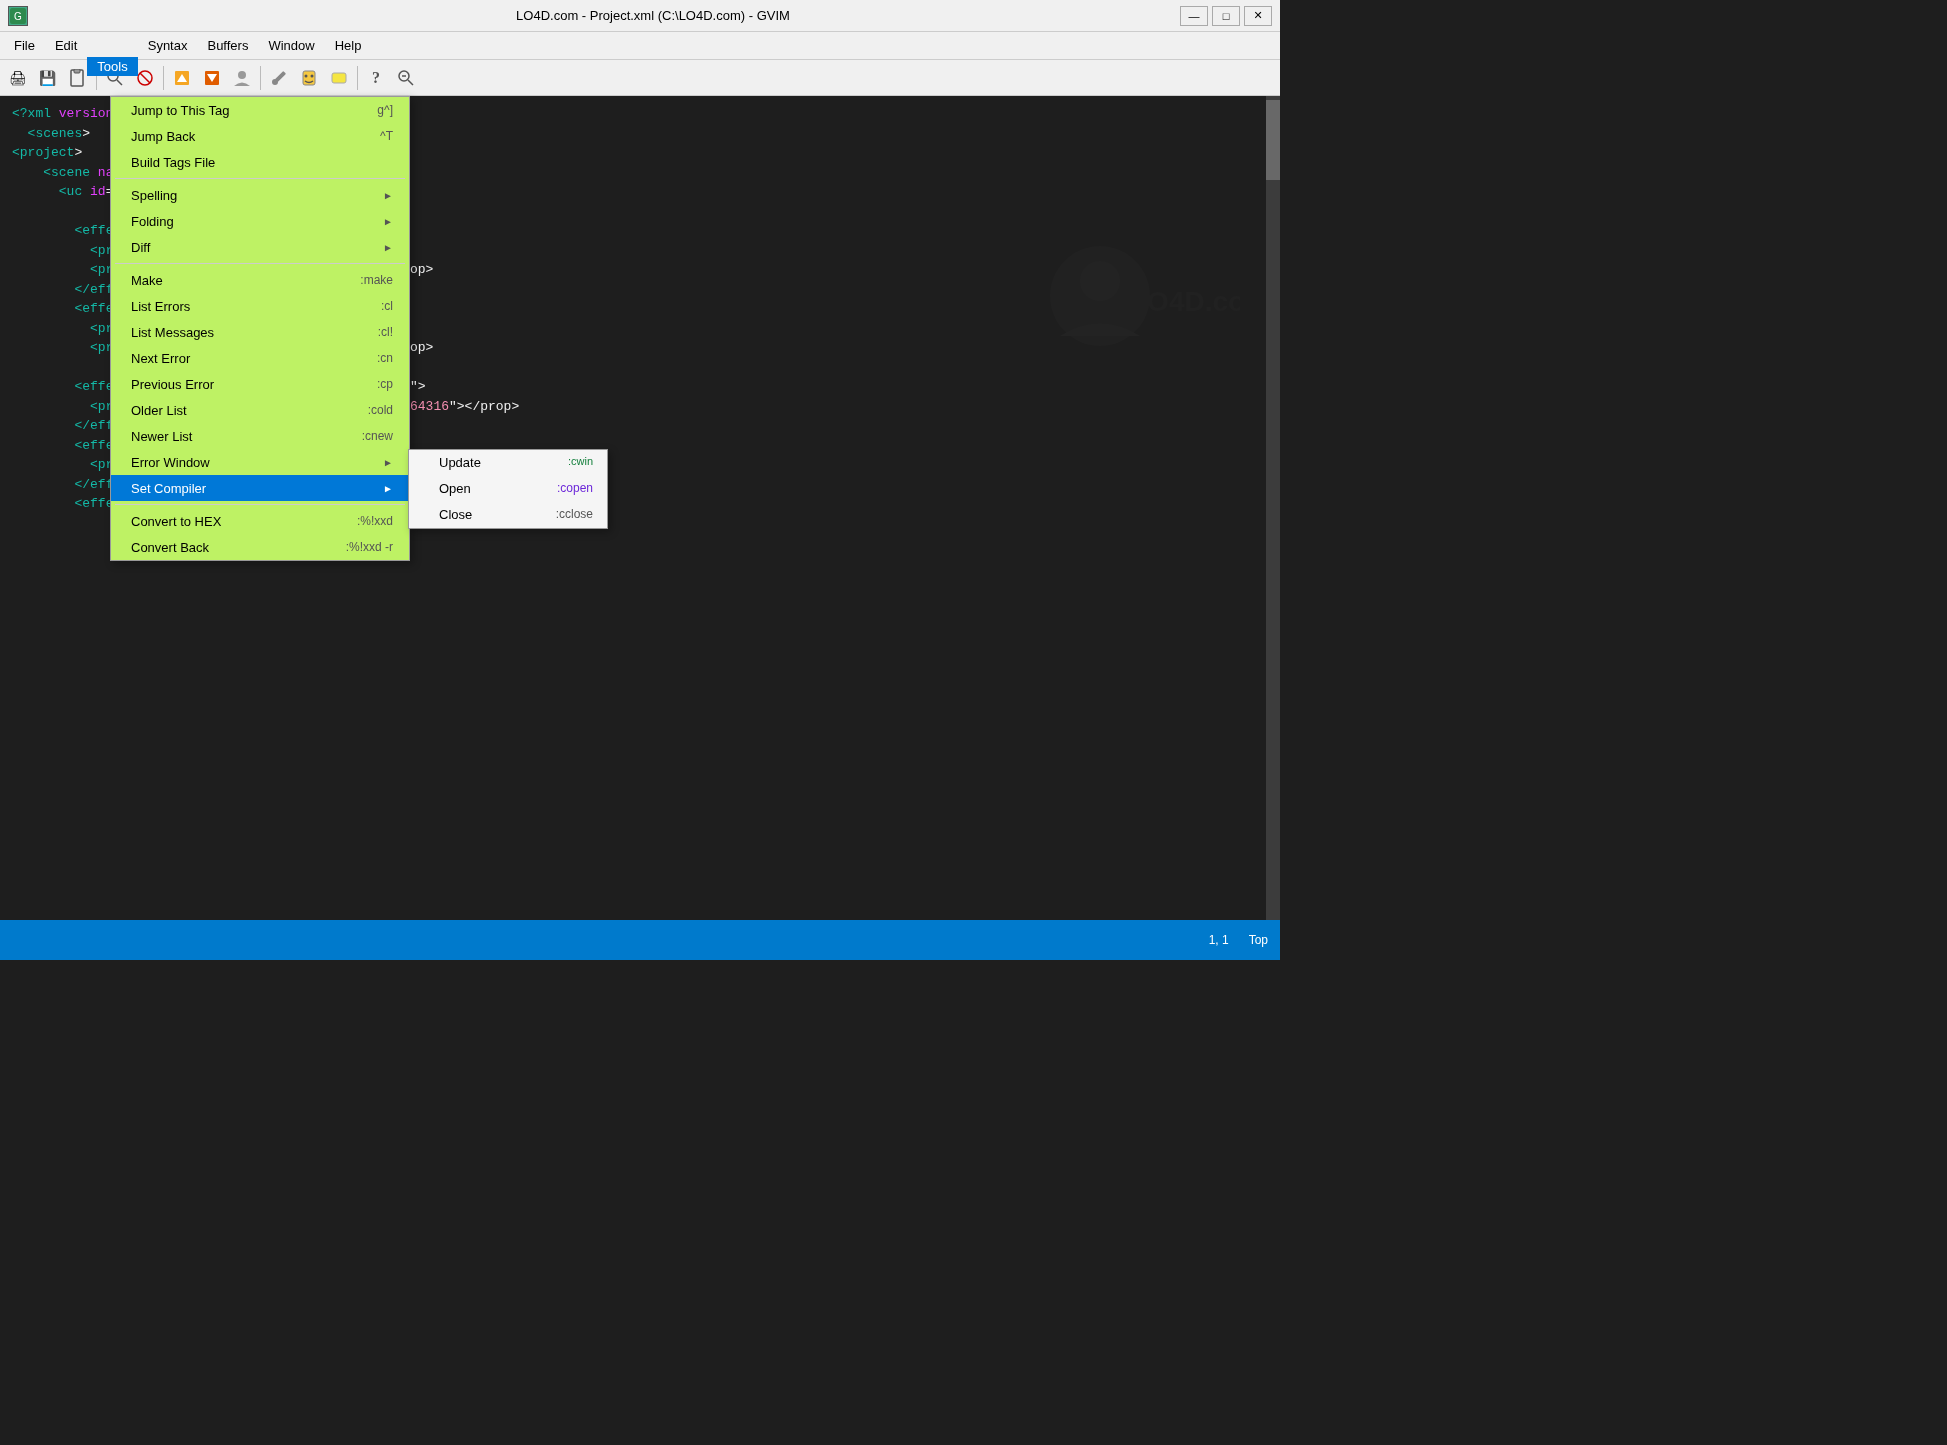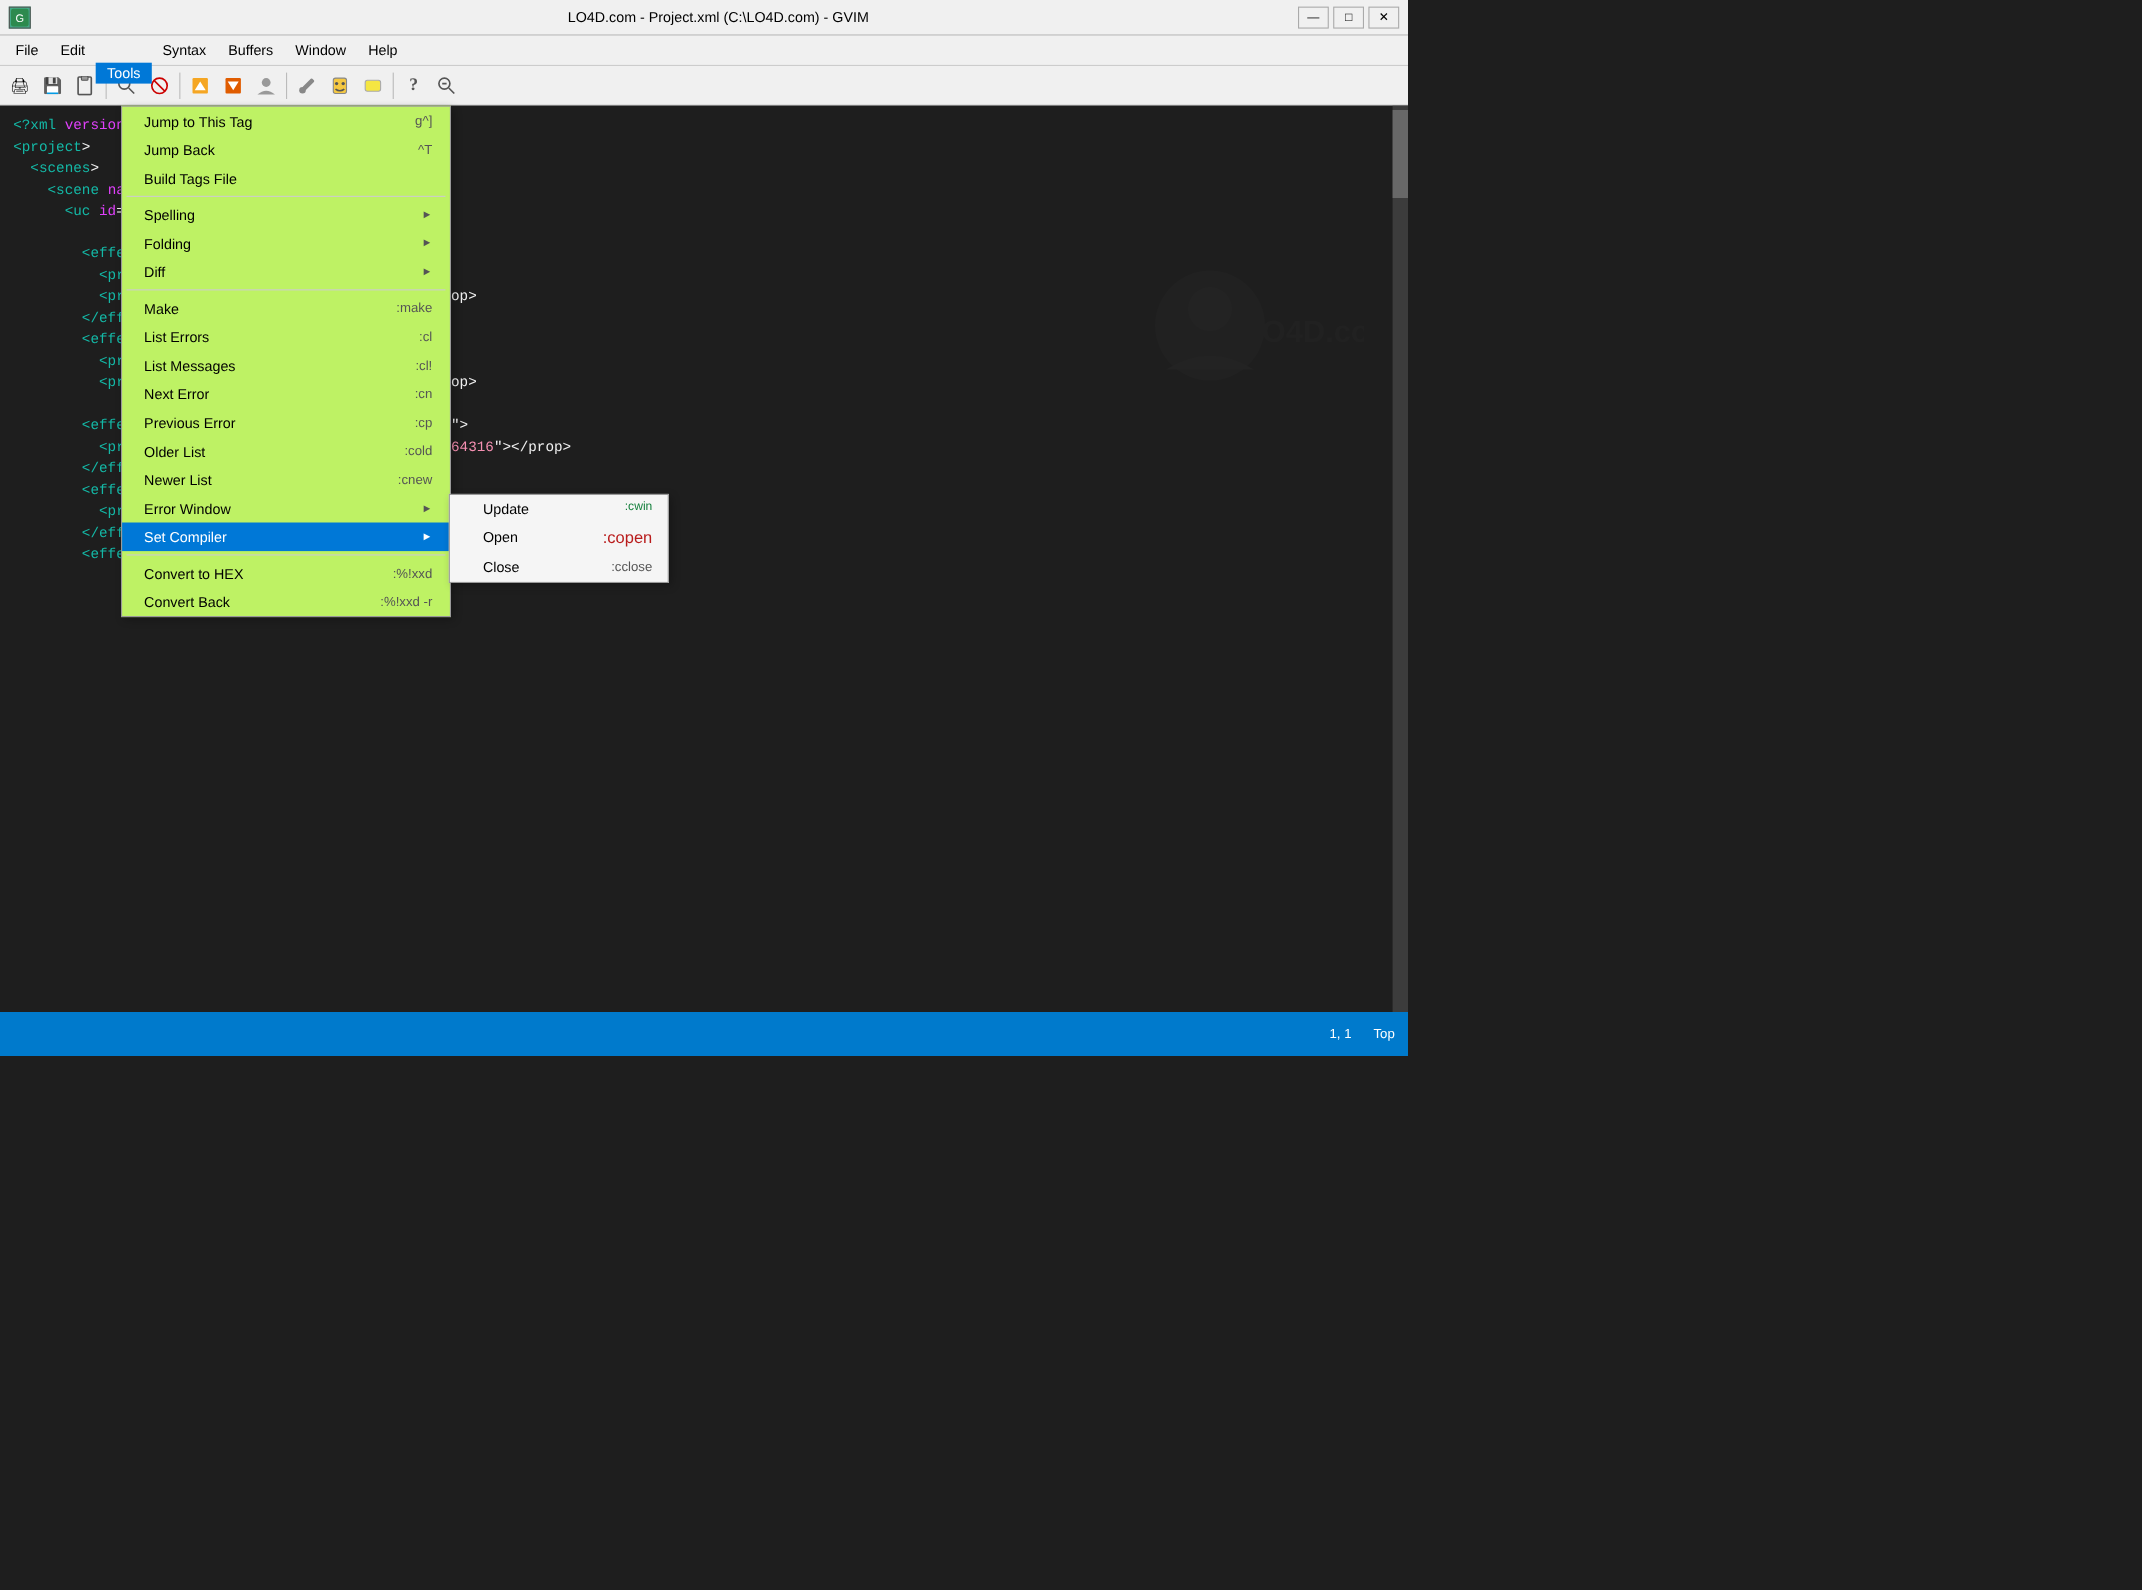--- a/index.html
+++ b/index.html
@@ -333,22 +333,22 @@
       <circle cx="7" cy="7" r="5" stroke="#555" stroke-width="1.5" fill="none"></circle>
       <line x1="11" y1="11" x2="16" y2="16" stroke="#555" stroke-width="1.5"></line>
       <line x1="5" y1="7" x2="9" y2="7" stroke="#555" stroke-width="1.5"></line>
     </svg>
   </button>
 </div>
 
 <div id="editor">
   <div id="code-area">
     <div class="code-line"><span class="c-cyan">&lt;?xml </span><span class="c-magenta">version</span><span class="c-white">="</span><span class="c-string">1.0</span><span class="c-white">"</span><span class="c-magenta"> encoding</span><span class="c-white">="</span><span class="c-string">utf-8</span><span class="c-white">"?&gt;</span></div>
+    <div class="code-line">  <span class="c-cyan">&lt;scenes</span><span class="c-white">&gt;</span></div>
     <div class="code-line"><span class="c-cyan">&lt;project</span><span class="c-white">&gt;</span></div>
-    <div class="code-line">  <span class="c-cyan">&lt;scenes</span><span class="c-white">&gt;</span></div>
     <div class="code-line">    <span class="c-cyan">&lt;scene</span> <span class="c-magenta">name</span><span class="c-white">="</span><span class="c-string">default</span><span class="c-white">"&gt;</span></div>
     <div class="code-line">      <span class="c-cyan">&lt;uc</span> <span class="c-magenta">id</span><span class="c-white">="</span><span class="c-string">9bf5-a13c-4ca3-8b19-8bd36d1e62e1</span><span class="c-white">"&gt;</span></div>
     <div class="code-line">&nbsp;</div>
     <div class="code-line">        <span class="c-cyan">&lt;effect</span> <span class="c-magenta">name</span><span class="c-white">="</span><span class="c-string">Blur</span><span class="c-white">"</span> <span class="c-magenta">enabled</span><span class="c-white">="</span><span class="c-string">0</span><span class="c-white">"&gt;</span></div>
     <div class="code-line">          <span class="c-cyan">&lt;prop</span> <span class="c-magenta">name</span><span class="c-white">="</span><span class="c-string">BlurRadius</span><span class="c-white">"</span> <span class="c-magenta">type</span><span class="c-white">="</span><span class="c-string">6</span><span class="c-white">"&gt;&lt;/prop&gt;</span></div>
     <div class="code-line">          <span class="c-cyan">&lt;prop</span> <span class="c-magenta">name</span><span class="c-white">="</span><span class="c-string">Invert</span><span class="c-white">"</span> <span class="c-magenta">type</span><span class="c-white">="</span><span class="c-string">1</span><span class="c-white">"</span> <span class="c-magenta">val</span><span class="c-white">="</span><span class="c-string">1</span><span class="c-white">"&gt;&lt;/prop&gt;</span></div>
     <div class="code-line">        <span class="c-cyan">&lt;/effect&gt;</span></div>
     <div class="code-line">        <span class="c-cyan">&lt;effect</span> <span class="c-magenta">name</span><span class="c-white">="</span><span class="c-string">Brightness</span><span class="c-white">"</span> <span class="c-magenta">enabled</span><span class="c-white">="</span><span class="c-string">0</span><span class="c-white">"&gt;</span></div>
     <div class="code-line">          <span class="c-cyan">&lt;prop</span> <span class="c-magenta">name</span><span class="c-white">="</span><span class="c-string">Radius</span><span class="c-white">"</span> <span class="c-magenta">type</span><span class="c-white">="</span><span class="c-string">6</span><span class="c-white">"&gt;&lt;/prop&gt;</span></div>
     <div class="code-line">          <span class="c-cyan">&lt;prop</span> <span class="c-magenta">name</span><span class="c-white">="</span><span class="c-string">Amount</span><span class="c-white">"</span> <span class="c-magenta">type</span><span class="c-white">="</span><span class="c-string">1</span><span class="c-white">"</span> <span class="c-magenta">val</span><span class="c-white">="</span><span class="c-string">1</span><span class="c-white">"&gt;&lt;/prop&gt;</span></div>
@@ -478,19 +478,19 @@
   </div>
 </div>
 
 <div id="submenu-error" style="top: 449px; left: 408px;">
   <div class="sub-item">
     <span>Update</span>
     <span style="color:#15803d;font-size:11px;">:cwin</span>
   </div>
   <div class="sub-item">
     <span>Open</span>
-    <span style="color:#b91c1c;font-size:15px;">:copen</span>
+    <span style="color:#6d28d9;font-size:12px;">:copen</span>
   </div>
   <div class="sub-item">
     <span>Close</span>
     <span style="color:#555;font-size:12px;">:cclose</span>
   </div>
 </div>
 
 </body></html>

